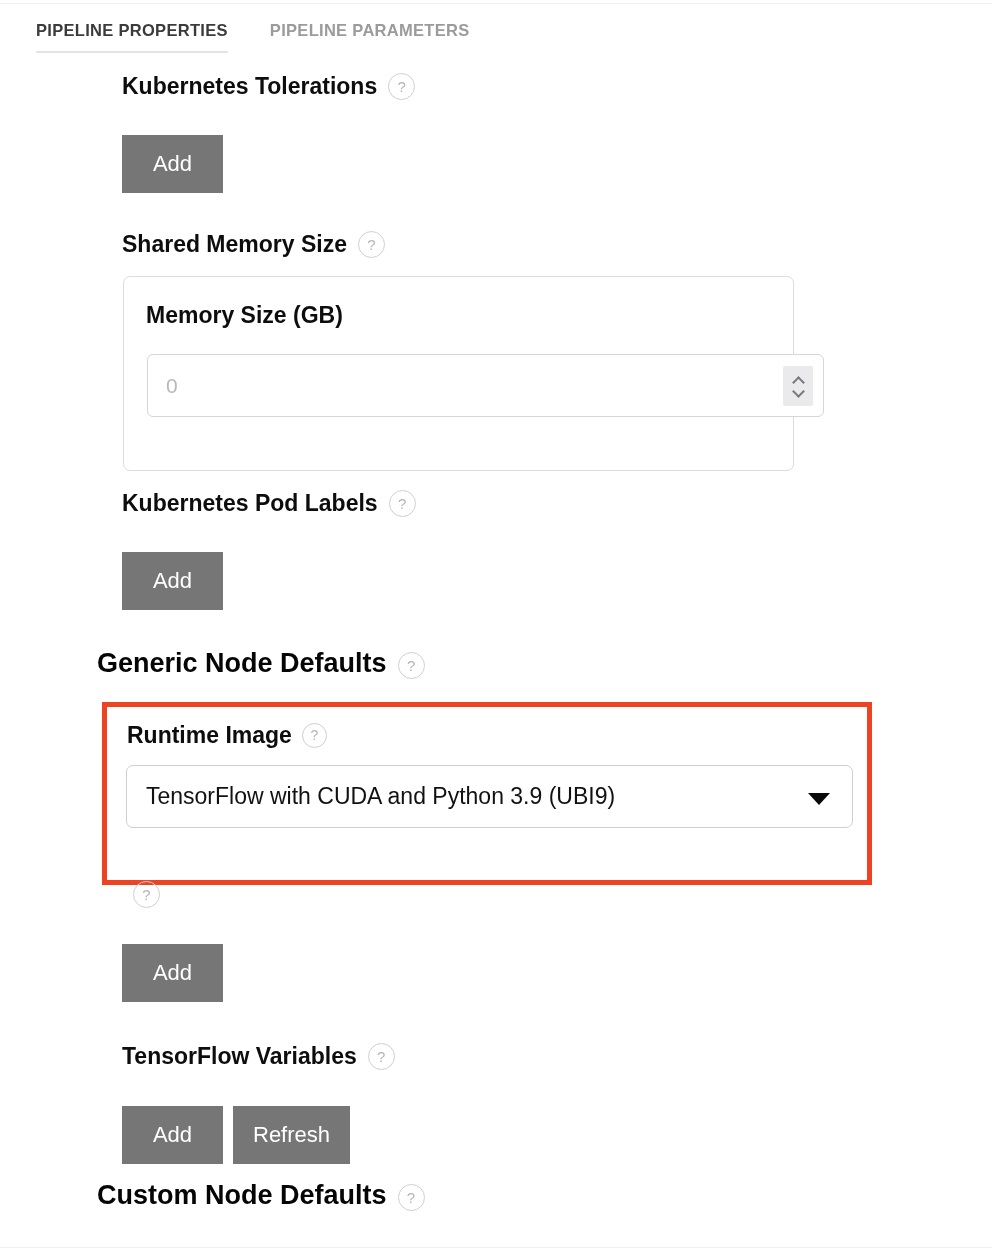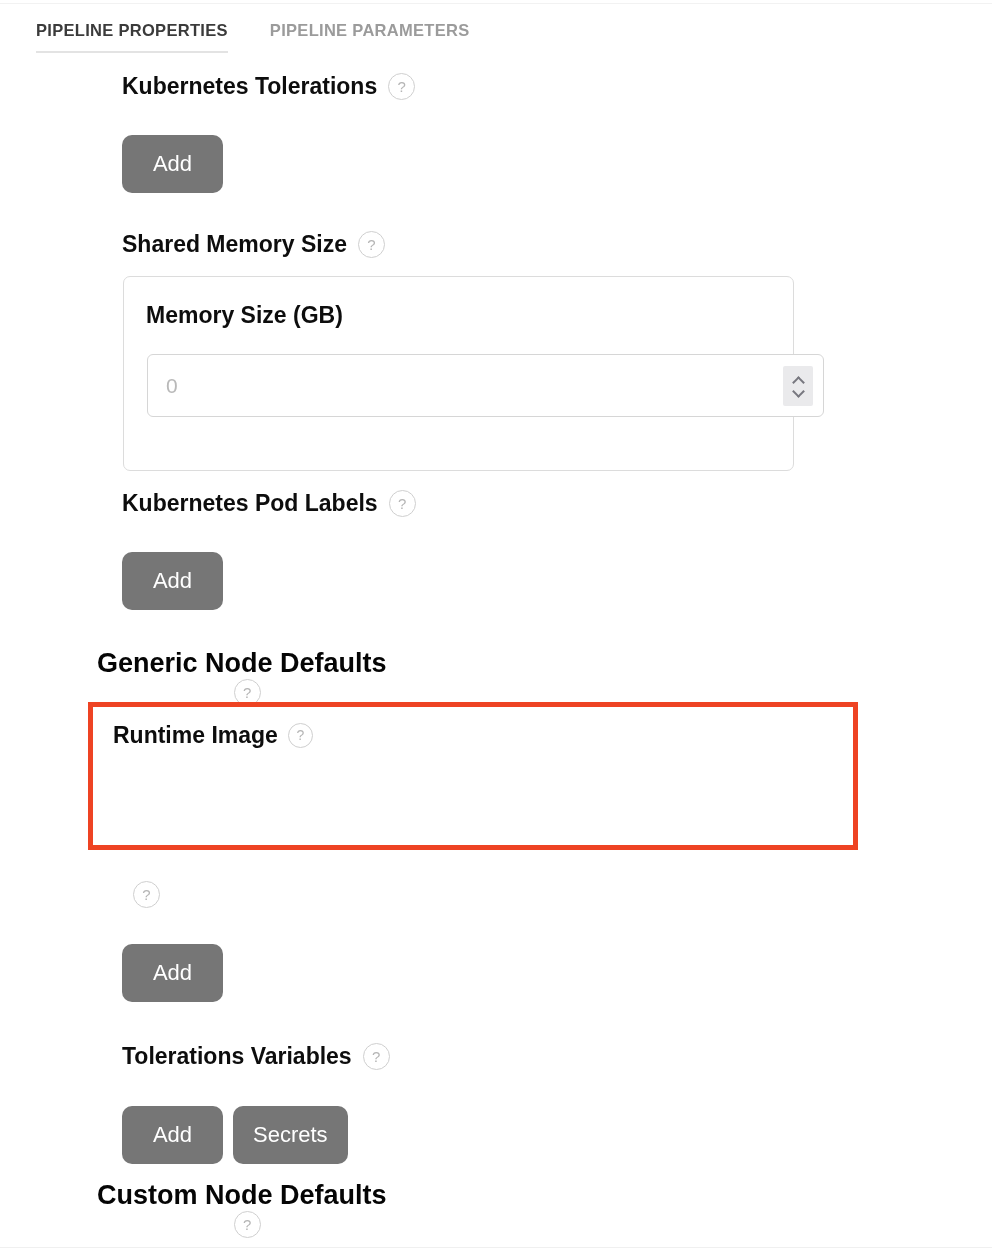--- a/index.html
+++ b/index.html
@@ -67,26 +67,25 @@
     align-items: center;
     font-size: 23px;
     font-weight: bold;
     color: #0d0d0d;
     line-height: 28px;
   }
   .field-label .txt { white-space: nowrap; }
 
   .section-heading {
     display: flex;
-    align-items: center;
+    align-items: flex-end;
     font-size: 27px;
     font-weight: bold;
     color: #050505;
     line-height: 32px;
-    flex-direction: column;
   }
 
   
   .help-icon {
     display: inline-flex;
     align-items: center;
     justify-content: center;
     width: 27px;
     height: 27px;
     border: 1.6px solid #cfcfcf;
@@ -105,21 +104,21 @@
   }
 
   
   .btn {
     display: inline-flex;
     align-items: center;
     justify-content: center;
     background: #767676;
     color: #ffffff;
     border: none;
-    border-radius: 10px;
+    border-radius: 0;
     font-size: 22px;
     font-family: "Liberation Sans", sans-serif;
     height: 58px;
     padding: 0 20px;
     min-width: 101px;
     cursor: pointer;
     line-height: 1;
   }
   .btn-row { display: flex; gap: 10px; }
 
@@ -270,39 +269,43 @@
     <span class="txt">Kubernetes Pod Labels</span>
     <span class="help-icon">?</span>
   </div>
   <button class="btn abs" style="left:122px; top:490px;">Add</button>
 
   <div class="abs section-heading" style="left:97px; top:585px;">
     <span class="txt">Generic Node Defaults</span>
     <span class="help-icon">?</span>
   </div>
 
-  <div class="abs highlight-frame" style="left:88px; top:640px; width:770px; height:148px;">
+  <div class="abs highlight-frame" style="left:102px; top:640px; width:770px; height:183px;">
     <div class="field-label" style="position:absolute; left:20px; top:14px;">
       <span class="txt">Runtime Image</span>
       <span class="help-icon small">?</span>
     </div>
+    <div class="select-wrap" style="position:absolute; left:19px; top:58px; width:727px;">
+      <span class="select-value">TensorFlow with CUDA and Python 3.9 (UBI9)</span>
+      <span class="caret"></span>
+    </div>
   </div>
 
   <div class="abs field-label" style="left:122px; top:819px;">
     <span class="help-icon">?</span>
   </div>
   <button class="btn abs" style="left:122px; top:882px;">Add</button>
 
   <div class="abs field-label" style="left:122px; top:980px;">
-    <span class="txt">Tolerations Variables</span>
+    <span class="txt">TensorFlow Variables</span>
     <span class="help-icon">?</span>
   </div>
   <div class="abs btn-row" style="left:122px; top:1044px;">
     <button class="btn">Add</button>
-    <button class="btn">Secrets</button>
+    <button class="btn">Refresh</button>
   </div>
 
   <div class="abs section-heading" style="left:97px; top:1117px;">
     <span class="txt">Custom Node Defaults</span>
     <span class="help-icon">?</span>
   </div>
 
   <div class="bottom-hairline"></div>
 </div>
 

